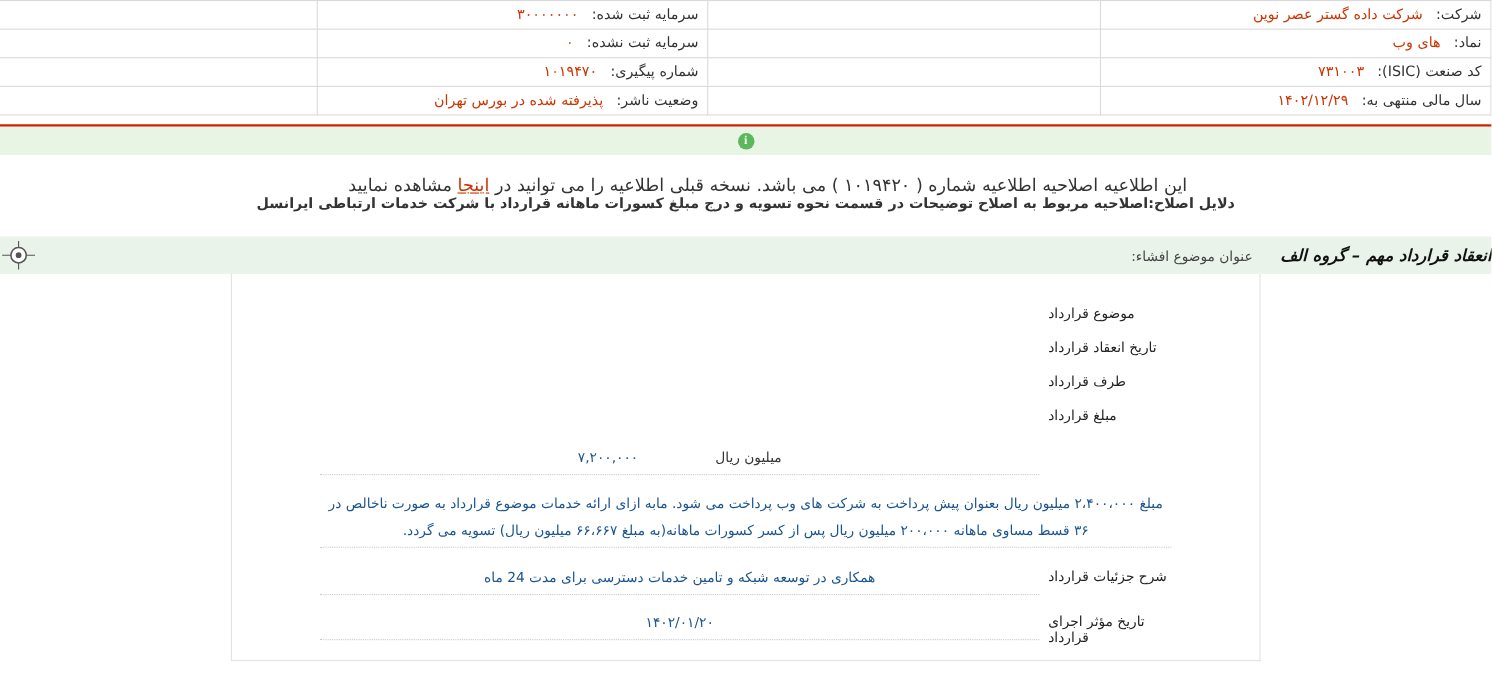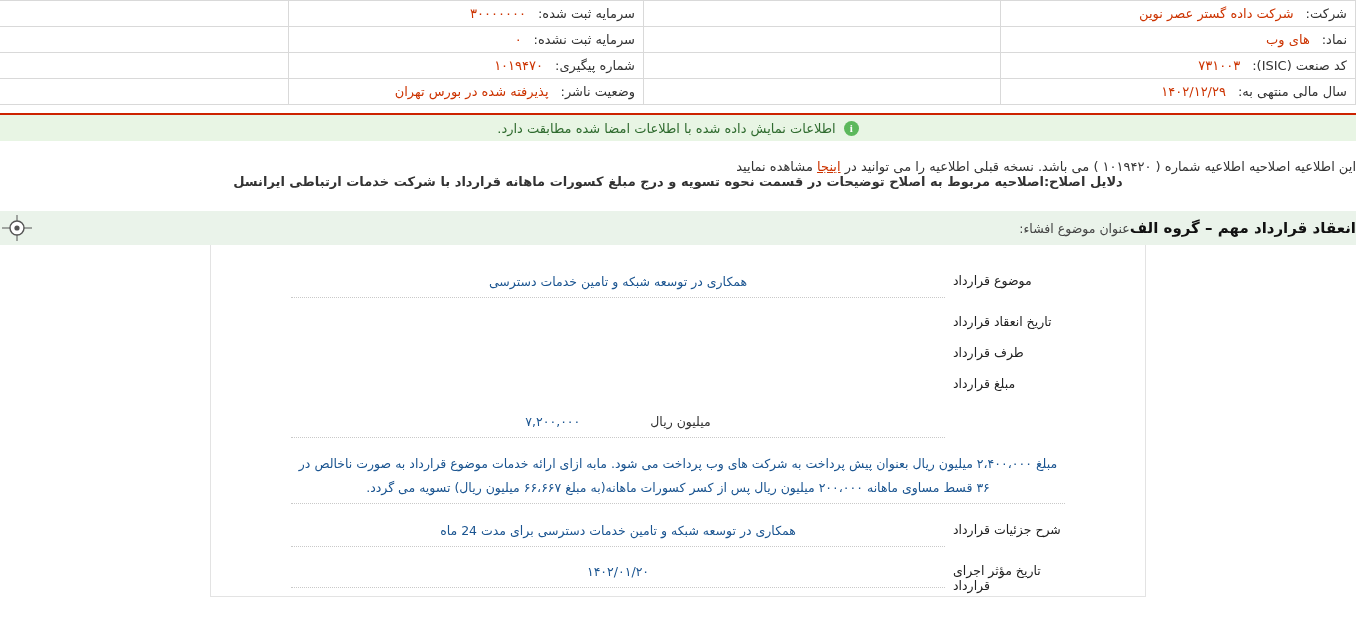--- a/index.html
+++ b/index.html
@@ -72,22 +72,23 @@
     color: #fff;
     font-size: 11px;
     line-height: 15px;
     text-align: center;
     font-weight: bold;
     font-family: "Liberation Serif", serif;
   }
 
   
   .amend-line {
+    text-align: center;
     margin-top: 18px;
-    font-size: 13px;
+    font-size: 16px;
     color: #333;
     margin-left: 40px;
   }
   .amend-line .lnk {
     color: #cc3300;
     text-decoration: underline;
     cursor: pointer;
   }
   .reason-line {
     text-align: center;
@@ -106,21 +107,22 @@
     align-items: center;
     justify-content: flex-end;
     padding-left: 0;
     padding-right: 0;
     position: relative;
   }
   .title-bar .title-text {
     font-size: 15px;
     font-weight: bold;
     color: #111;
-    margin-left: 0;
+    margin-left: 25px;
+    font-style: italic;
   }
   .title-bar .title-label {
     font-size: 12.5px;
     color: #444;
     font-weight: normal;
     margin-left: 8px;
   }
   .target-icon {
     width: 30px;
     height: 30px;
@@ -271,21 +273,20 @@
         <span class="val">پذیرفته شده در بورس تهران</span>
       </div>
     </td>
     <td class="col-left2"></td>
   </tr>
 </tbody>
   </table>
 
 <div class="notice">
   <span class="notice-icon">i</span>
-  <span>اطلاعات نمایش داده شده با اطلاعات امضا شده مطابقت دارد.</span>
 </div>
 
 <div class="amend-line">
   <span>این اطلاعیه اصلاحیه اطلاعیه شماره ( ۱۰۱۹۴۲۰ ) می باشد. نسخه قبلی اطلاعیه را می توانید در</span>
   <span class="lnk">اینجا</span>
   <span>مشاهده نمایید</span>
 </div>
 
 <div class="reason-line">دلایل اصلاح:اصلاحیه مربوط به اصلاح توضیحات در قسمت نحوه تسویه و درج مبلغ کسورات ماهانه قرارداد با شرکت خدمات ارتباطی ایرانسل</div>
 
@@ -299,24 +300,20 @@
     <circle cx="15" cy="15" r="7" fill="#ffffff" stroke="#555" stroke-width="1.4"></circle>
     <circle cx="15" cy="15" r="2.6" fill="#555"></circle>
   </svg>
 </div>
 
 <div class="content-box">
   <div class="rows">
 
     <div class="row">
       <div class="rlabel">موضوع قرارداد</div>
-      <div class="rdots">
-        <span class="rvalue">همکاری در توسعه شبکه و تامین خدمات دسترسی</span>
-        <div class="dotline"></div>
-      </div>
     </div>
 
     <div class="row">
       <div class="rlabel">تاریخ انعقاد قرارداد</div>
     </div>
 
     <div class="row">
       <div class="rlabel">طرف قرارداد</div>
     </div>
 

